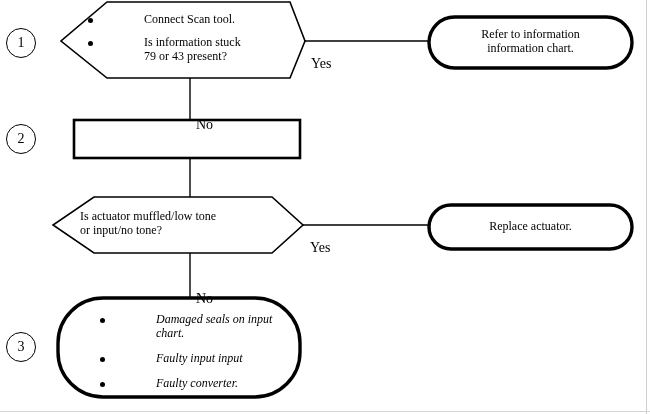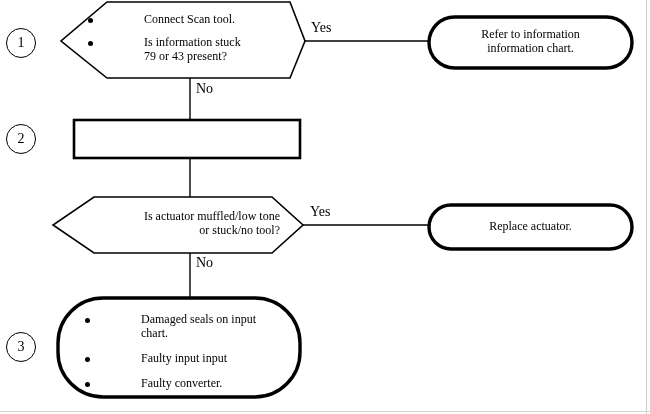--- a/index.html
+++ b/index.html
@@ -78,20 +78,21 @@
     width: 5px;
     height: 5px;
     background: #000;
     border-radius: 50%;
   }
   .bullets-tight li { margin-bottom: 11px; }
   .edge-label {
     position: absolute;
     font-size: 14px;
     line-height: 1;
+    margin-top: 36px;
   }
   .center-line { text-align: center; }
 </style>
 </head>
 <body>
 
 <div id="page">
 
   <div class="frame-right"></div>
   <div class="frame-bottom"></div>
@@ -147,30 +148,30 @@
       </li>
     </ul>
   </div>
 
   <div class="node-text center-line" style="left:449px; top:27px; width:163px;">
     <div>Refer to information</div>
     <div>information chart.</div>
   </div>
 
 
-  <div class="node-text" style="left:80px; top:209px; width:200px;text-align:right;">
+  <div class="node-text" style="left:80px; top:209px; width:200px;">
     <div>Is actuator muffled/low tone</div>
-    <div>or stuck/no tool?</div>
+    <div>or input/no tone?</div>
   </div>
 
   <div class="node-text center-line" style="left:449px; top:219px; width:163px;">
     <div>Replace actuator.</div>
   </div>
 
-  <div class="node-text" style="left:85px; top:312px; width:210px;">
+  <div class="node-text" style="left:100px; top:312px; width:210px;font-style:italic;">
     <ul class="bullet-list bullets-tight">
       <li>
         <span class="bullet-dot"></span>
         <span>Damaged seals on input</span><br>
         <span>chart.</span>
       </li>
       <li>
         <span class="bullet-dot"></span>
         <span>Faulty input input</span>
       </li>

